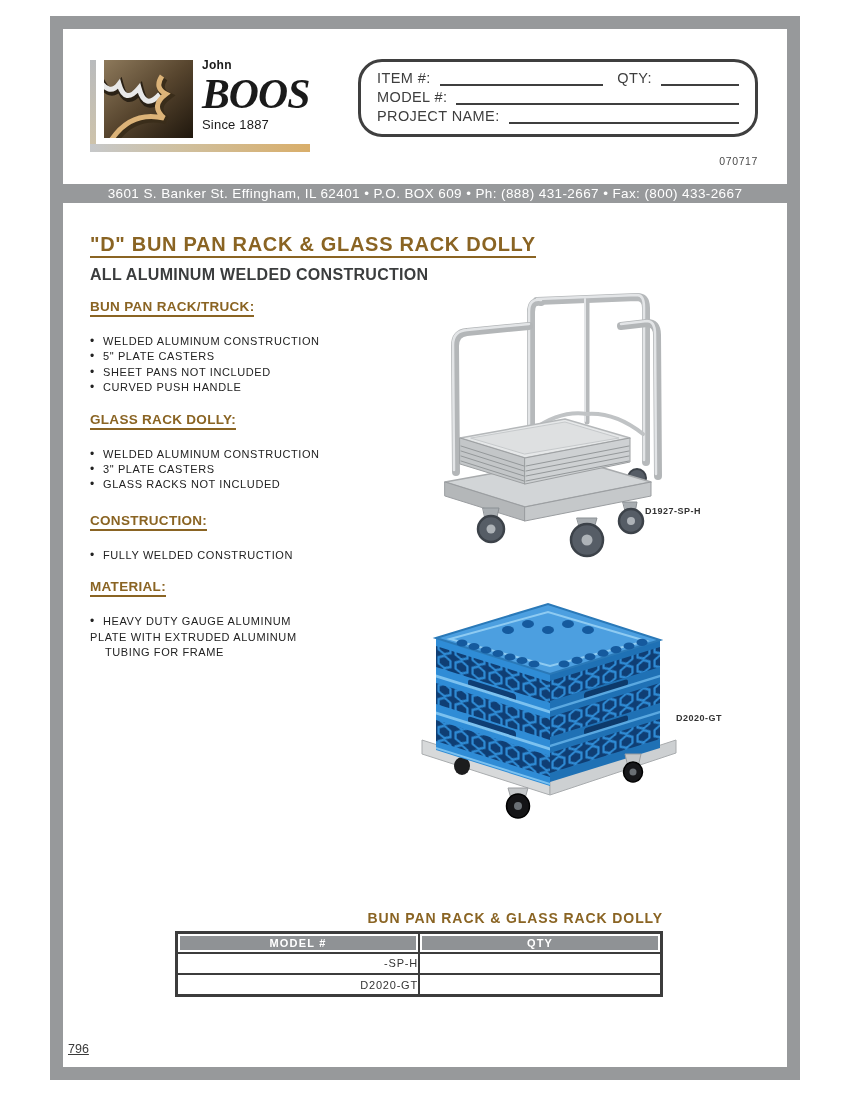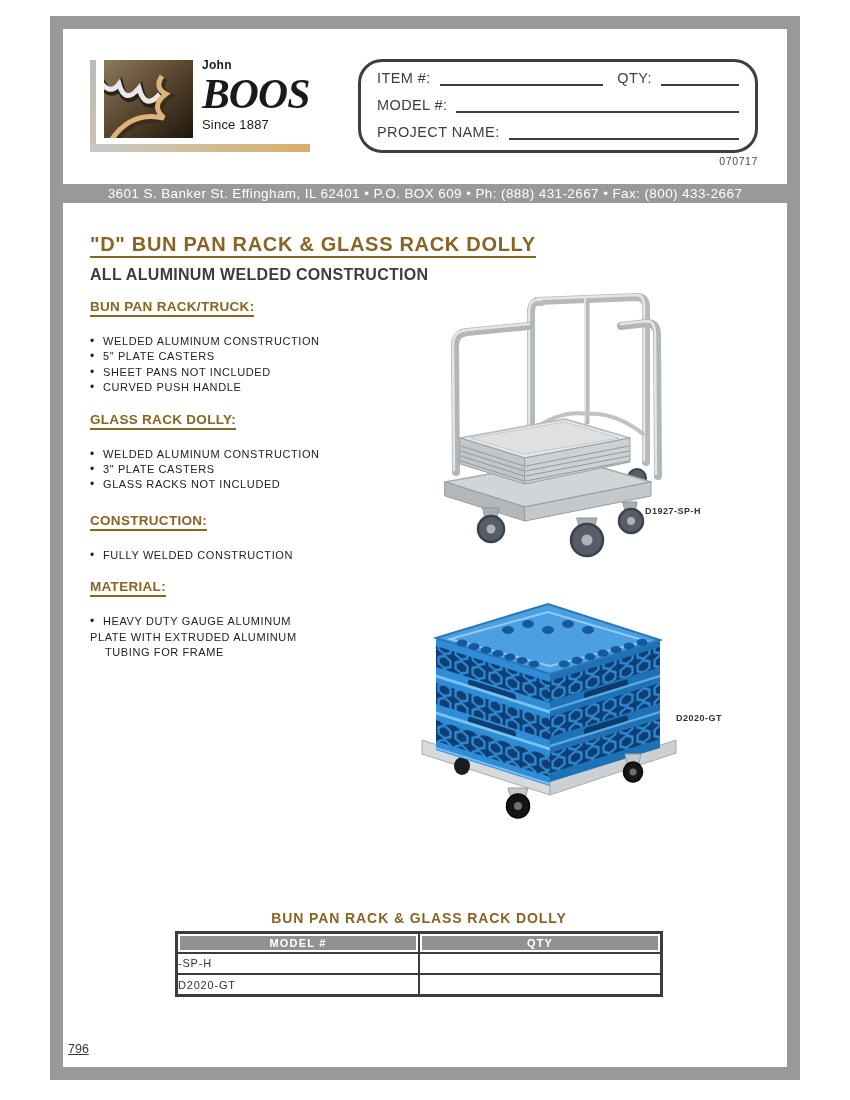--- a/index.html
+++ b/index.html
@@ -16,21 +16,21 @@
   .logo-hbar { position:absolute; left:90px; top:144px; width:220px; height:8px;
                background:linear-gradient(90deg,#c6c8ca 0%, #cfc0a0 40%, #d9ae6a 100%); }
   .logo-square { position:absolute; left:104px; top:60px; width:89px; height:78px; }
   .logo-text { position:absolute; left:202px; top:58px; width:130px; color:#1a1a1a; }
   .logo-john  { font-size:12px; font-weight:bold; letter-spacing:.3px; }
   .logo-boos  { font-family:"Liberation Serif", serif; font-style:italic; font-weight:bold;
                 font-size:43px; line-height:44px; letter-spacing:-1px; transform:scaleX(.97);
                 transform-origin:left; }
   .logo-since { font-size:13px; margin-top:1px; letter-spacing:.2px; }
 
-  .order-form { position:absolute; left:358px; top:59px; width:400px; height:94px;
+  .order-form { position:absolute; left:358px; top:59px; width:400px; height:78px;
                 border:3px solid #3f3f3f; border-radius:24px; padding:9px 16px 10px 16px;
                 display:flex; flex-direction:column; justify-content:space-between; }
   .of-row { display:flex; align-items:flex-end; }
   .of-label { font-size:14.5px; color:#3e3e3e; letter-spacing:.4px; line-height:15px; white-space:nowrap; }
   .fill-line { flex:1 1 auto; border-bottom:2px solid #3f3f3f; height:14px; margin-left:9px; }
   .fill-line.qty { flex:0 0 78px; }
   .of-qty-label { margin-left:14px; }
   .form-code { position:absolute; left:700px; top:155px; width:58px; text-align:right;
                font-size:10.5px; color:#4a4a4a; letter-spacing:.6px; }
 
@@ -62,28 +62,28 @@
   
   .product-1 { position:absolute; left:425px; top:280px; width:240px; height:285px; }
   .product-2 { position:absolute; left:408px; top:590px; width:282px; height:232px; }
   .model-label { position:absolute; font-size:9px; font-weight:bold; color:#333333;
                  letter-spacing:.5px; white-space:nowrap; }
   .label-1 { left:645px; top:506px; }
   .label-2 { left:676px; top:713px; }
 
   
   .table-block { position:absolute; left:175px; top:910px; width:488px; }
-  .table-title { text-align:center; font-size:14px; font-weight:bold; color:#8a6423;
+  .table-title { text-align:right; font-size:14px; font-weight:bold; color:#8a6423;
                  letter-spacing:.9px; margin-bottom:5px; }
   table.order { width:100%; border-collapse:collapse; table-layout:fixed; }
   table.order th { background:#8f9295; color:#ffffff; font-size:11px; font-weight:bold;
                    letter-spacing:1.2px; height:20px; border:2.5px solid #3c3c3c;
                    box-shadow:inset 0 0 0 2px #ffffff; }
   table.order td { height:21.5px; border:2px solid #3c3c3c; font-size:11px; color:#333333;
-                   text-align:left; letter-spacing:.8px; background:#ffffff; }
+                   text-align:right; letter-spacing:.8px; background:#ffffff; }
   table.order { border:3px solid #3c3c3c; }
 
   .page-number { position:absolute; left:68px; top:1042px; font-size:12.5px; color:#3a3a3a;text-decoration:underline; }
 </style>
 </head>
 <body>
 
 <div id="page">
 
   <div class="frame"></div>

